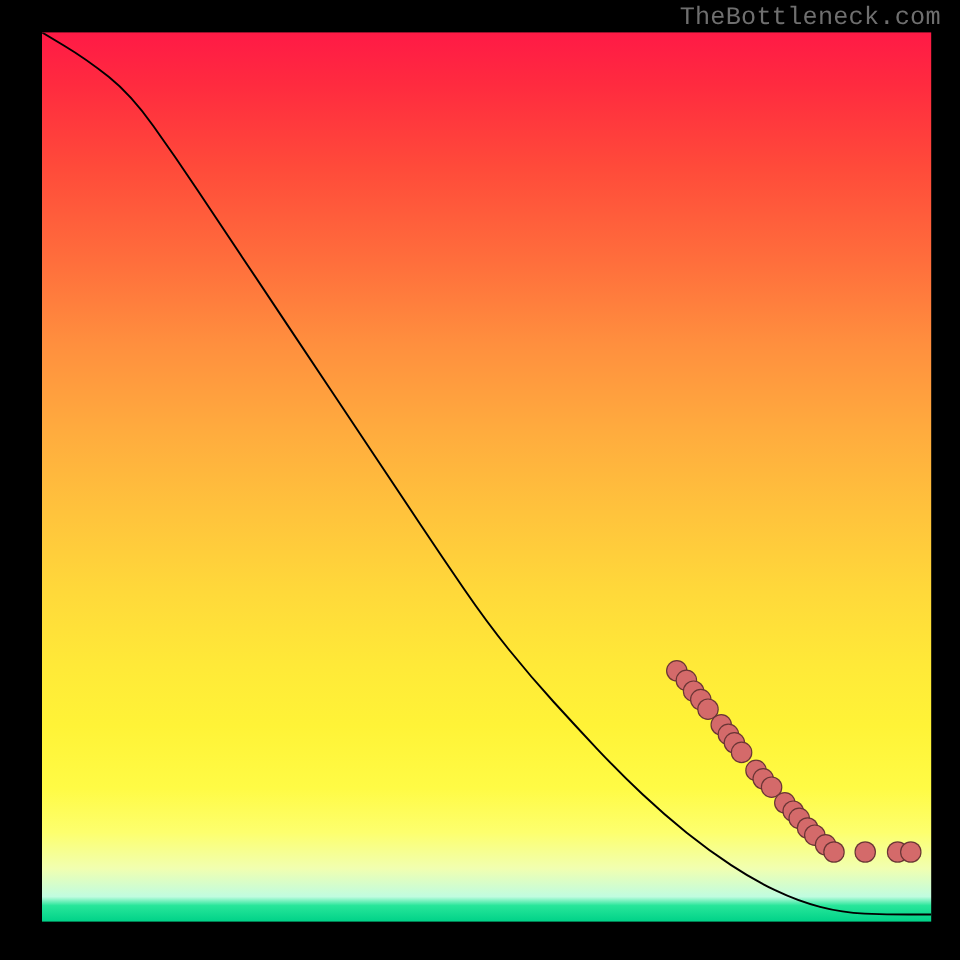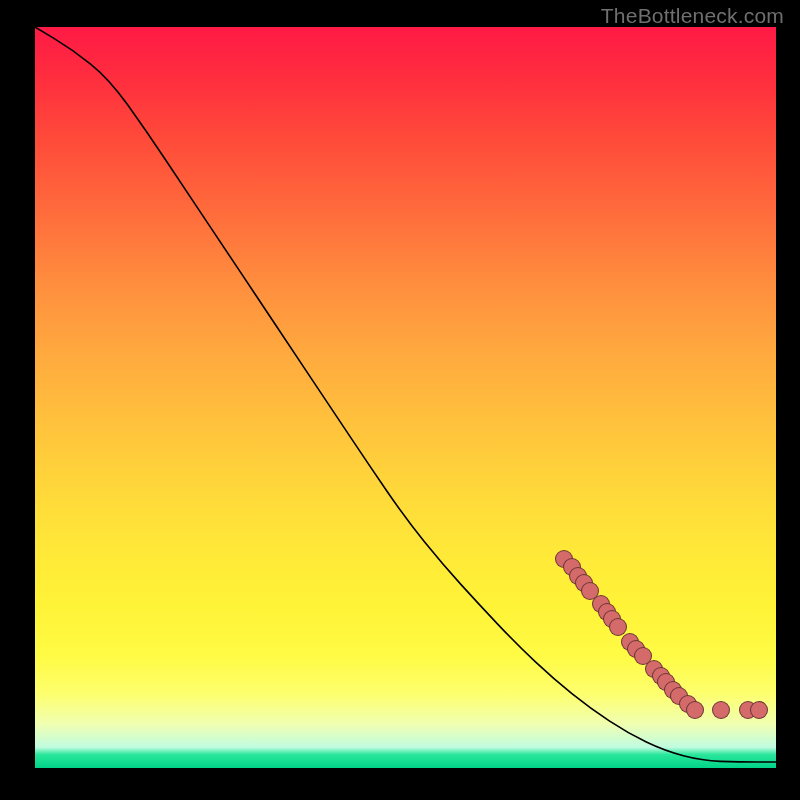--- a/index.html
+++ b/index.html
@@ -9,20 +9,21 @@
     height: 800px;
     background: #000;
     overflow: hidden;
     font-family: Arial, Helvetica, sans-serif;
   }
   .wrap {
     position: relative;
     width: 800px;
     height: 800px;
     background: #000;
+    font-family: Liberation Mono, monospace;
   }
   .plot {
     position: absolute;
     left: 35px;
     top: 27px;
     width: 741px;
     height: 741px;
   }
   .gradient {
     position: absolute;

